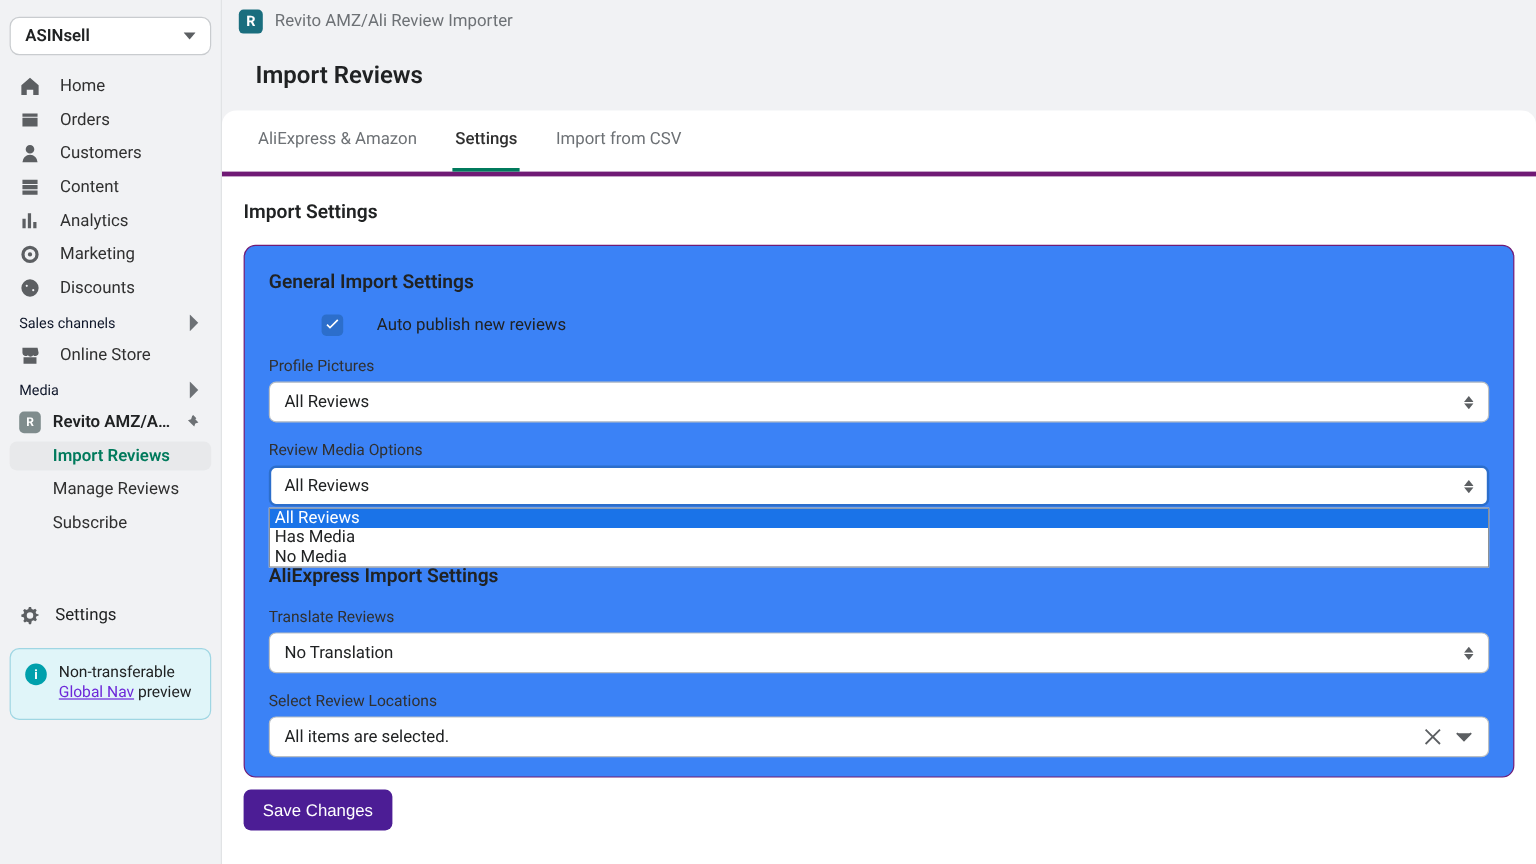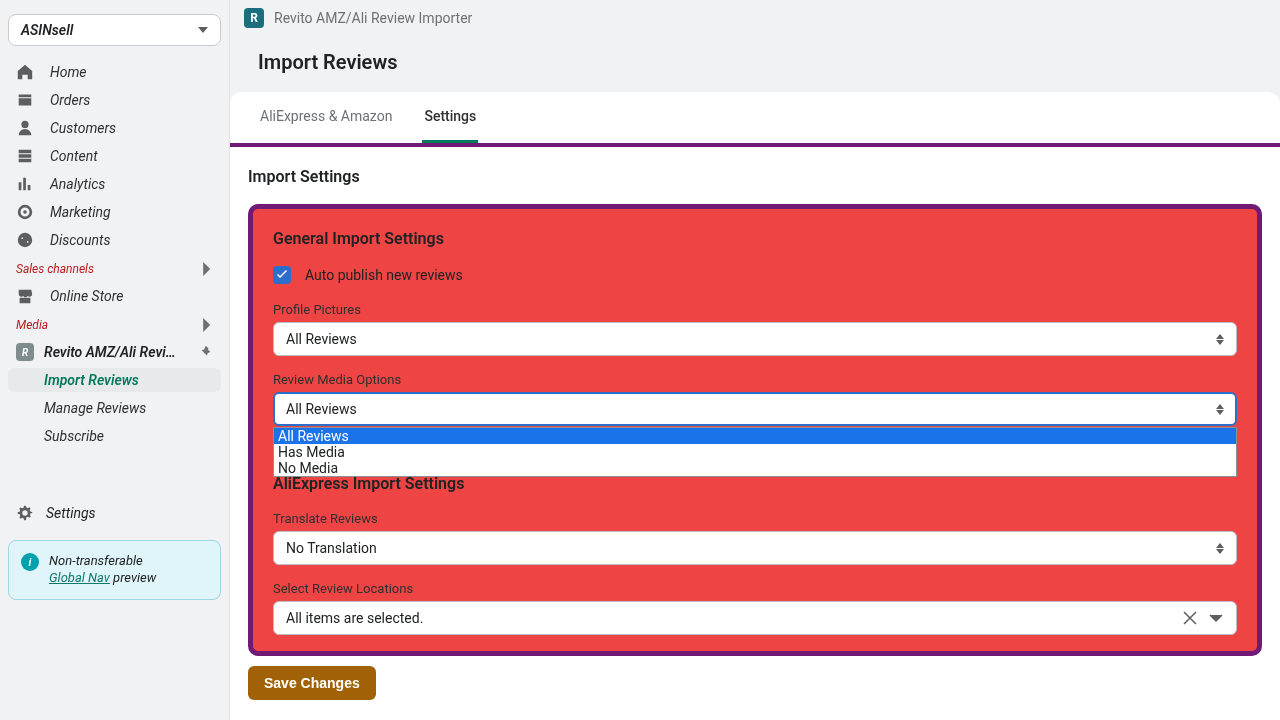--- a/index.html
+++ b/index.html
@@ -1,63 +1,63 @@
 <!DOCTYPE html>
 <html><head>
 <meta charset="utf-8">
 <style>
 * { box-sizing: border-box; margin: 0; padding: 0; }
 body { font-family: -apple-system, BlinkMacSystemFont, "Segoe UI", Roboto, sans-serif; background: #f1f2f4; color: #202223; font-size: 14px; overflow: hidden; }
 .app { display: flex; height: 720px; width: 1280px; }
-.sidebar { width: 229px; background: #f1f2f4; padding: 14px 8px; display: flex; flex-direction: column; font-style: italic; }
+.sidebar { width: 184px; background: #f1f2f4; padding: 14px 8px; display: flex; flex-direction: column; }
 .store-select { display: flex; align-items: center; justify-content: space-between; background: #fff; border: 1px solid #c9cccf; border-radius: 8px; padding: 7px 12px; cursor: pointer; margin-bottom: 12px; }
 .store-select span { font-weight: 600; }
 .nav { list-style: none; }
 .nav-item { display: flex; align-items: center; gap: 16px; padding: 5px 8px; border-radius: 6px; cursor: pointer; color: #303030; }
 .nav-item svg { width: 18px; height: 18px; flex-shrink: 0; fill: #5c5f62; }
-.section-title { display: flex; justify-content: space-between; padding: 8px 8px 6px; color: #b91c1c; font-size: 12px; cursor: pointer; }
+.section-title { display: flex; justify-content: space-between; padding: 8px 8px 6px; color: #0f172a; font-size: 12px; cursor: pointer; }
 .section-title svg { width: 14px; height: 14px; fill: #6d7175; }
 .app-item { display: flex; align-items: center; gap: 10px; padding: 5px 8px; cursor: pointer; font-weight: 600; }
 .app-item .badge { width: 18px; height: 18px; background: #7f8c8d; border-radius: 4px; display: flex; align-items: center; justify-content: center; color: #fff; font-size: 10px; font-weight: bold; }
 .pin-icon { margin-left: auto; fill: #6d7175; width: 14px; height: 14px; }
 .sub-item { padding: 4px 8px 4px 36px; cursor: pointer; border-radius: 6px; color: #303030; margin: 2px 0; }
 .sub-item.active { background: #e8e9eb; color: #007a5c; font-weight: 600; }
 .settings-item { display: flex; align-items: center; gap: 12px; padding: 6px 8px; cursor: pointer; margin-top: auto; }
 .settings-item svg { width: 18px; height: 18px; fill: #5c5f62; }
 .notice { margin-top: 12px; border: 1px solid #9fd6e3; background: #e0f5f9; border-radius: 8px; padding: 12px; display: flex; gap: 10px; align-items: flex-start; }
 .notice-icon { width: 18px; height: 18px; background: #00a0ac; border-radius: 50%; flex-shrink: 0; display:flex; align-items:center; justify-content:center; color:#fff; font-size:11px; font-weight:bold; }
 .notice-body { font-size: 13px; line-height: 1.3; }
-.notice-body a { color: #0f766e; text-decoration: underline; }
+.notice-body a { color: #6d28d9; text-decoration: underline; }
 .main { flex: 1; display: flex; flex-direction: column; background: #f1f2f4; border-left: 1px solid #e1e3e5; }
 .topbar { display: flex; align-items: center; gap: 10px; padding: 8px 14px; }
 .app-logo { width: 20px; height: 20px; background: #1a6e7e; border-radius: 4px; display:flex; align-items:center; justify-content:center; color:#fff; font-weight:bold; font-size:12px; }
 .page-title { font-size: 20px; font-weight: 600; padding: 14px 28px 18px; }
 .card { background: #fff; border-radius: 12px 12px 0 0; margin: 0 0 0 0; flex: 1; overflow: visible; }
 .tabs { display: flex; gap: 28px; padding: 0 28px; border-bottom: 4px solid #701a75; }
 .tab { padding: 16px 2px; color: #6d7175; cursor: pointer; border-bottom: 3px solid transparent; font-size: 14px; }
 .tab.active { color: #303030; border-bottom-color: #007a5c; font-weight: 500; }
 .content { padding: 20px 18px; }
 .settings-title { font-weight: 600; font-size: 16px; margin-bottom: 18px; }
-.panel { border: 5px solid #701a75; border-radius: 10px; padding: 20px 20px 10px; background:#ef4444; }
+.panel { border: 1px solid #701a75; border-radius: 10px; padding: 20px 20px 10px; background:#3b82f6; }
 .panel-title { font-weight: 600; font-size: 16px; margin-bottom: 18px; }
-.checkbox-row { display: flex; align-items: center; gap: 14px; margin-bottom: 18px; }
+.checkbox-row { display: flex; align-items: center; gap: 28px; margin-bottom: 18px; margin-left: 44px; }
 .checkbox { width: 18px; height: 18px; background: #2c6ecb; border-radius: 4px; display: flex; align-items: center; justify-content: center; cursor: pointer; }
 .checkbox svg { width: 12px; height: 12px; fill: #fff; }
 .field-label { font-size: 13px; color: #303030; margin-bottom: 5px; }
 .select { border: 1px solid #babfc3; border-radius: 6px; padding: 8px 12px; display: flex; align-items: center; justify-content: space-between; cursor: pointer; background: #fff; margin-bottom: 16px; }
 .select.focused { border: 2px solid #2c6ecb; padding: 7px 11px; }
 .select-caret { display: flex; flex-direction: column; gap: 1px; }
 .select-caret svg { width: 8px; height: 5px; fill: #5c5f62; }
 .multiselect-icons { display: flex; gap: 10px; align-items: center; }
 .multiselect-icons svg { width: 16px; height: 16px; fill: #5c5f62; stroke: #5c5f62; }
 .dropdown-wrap { position: relative; margin-bottom: 16px; }
 .dropdown { position: absolute; top: 35px; left: 0; right: 0; background: #fff; border: 1px solid #8c9196; z-index: 10; }
 .dropdown-item { padding: 0px 4px; cursor: pointer; font-size: 14px; line-height:1.15; }
 .dropdown-item.selected { background: #1a73e8; color: #fff; }
-.save-btn { background: #a16207; color: #fff; border: none; border-radius: 6px; padding: 9px 16px; font-weight: 700; cursor: pointer; margin-top: 10px; font-size:14px; }
+.save-btn { background: #4c1d95; color: #fff; border: none; border-radius: 6px; padding: 9px 16px; font-weight: 400; cursor: pointer; margin-top: 10px; font-size:14px; }
 .caret-down { width:10px; height:10px; }
 </style>
 </head>
 <body>
 
 <div class="app">
   <aside class="sidebar">
     <div class="store-select">
       <span>ASINsell</span>
       <svg class="caret-down" viewBox="0 0 10 6">
@@ -162,20 +162,21 @@
     <div class="topbar">
       <span class="app-logo">R</span>
       <span style="color:#6d7175;">Revito AMZ/Ali Review Importer</span>
     </div>
     <h1 class="page-title">Import Reviews</h1>
 
     <div class="card">
       <div class="tabs">
         <div class="tab">AliExpress &amp; Amazon</div>
         <div class="tab active">Settings</div>
+        <div class="tab">Import from CSV</div>
       </div>
 
       <div class="content">
         <div class="settings-title">Import Settings</div>
 
         <div class="panel">
           <div class="panel-title">General Import Settings</div>
 
           <div class="checkbox-row">
             <div class="checkbox">

